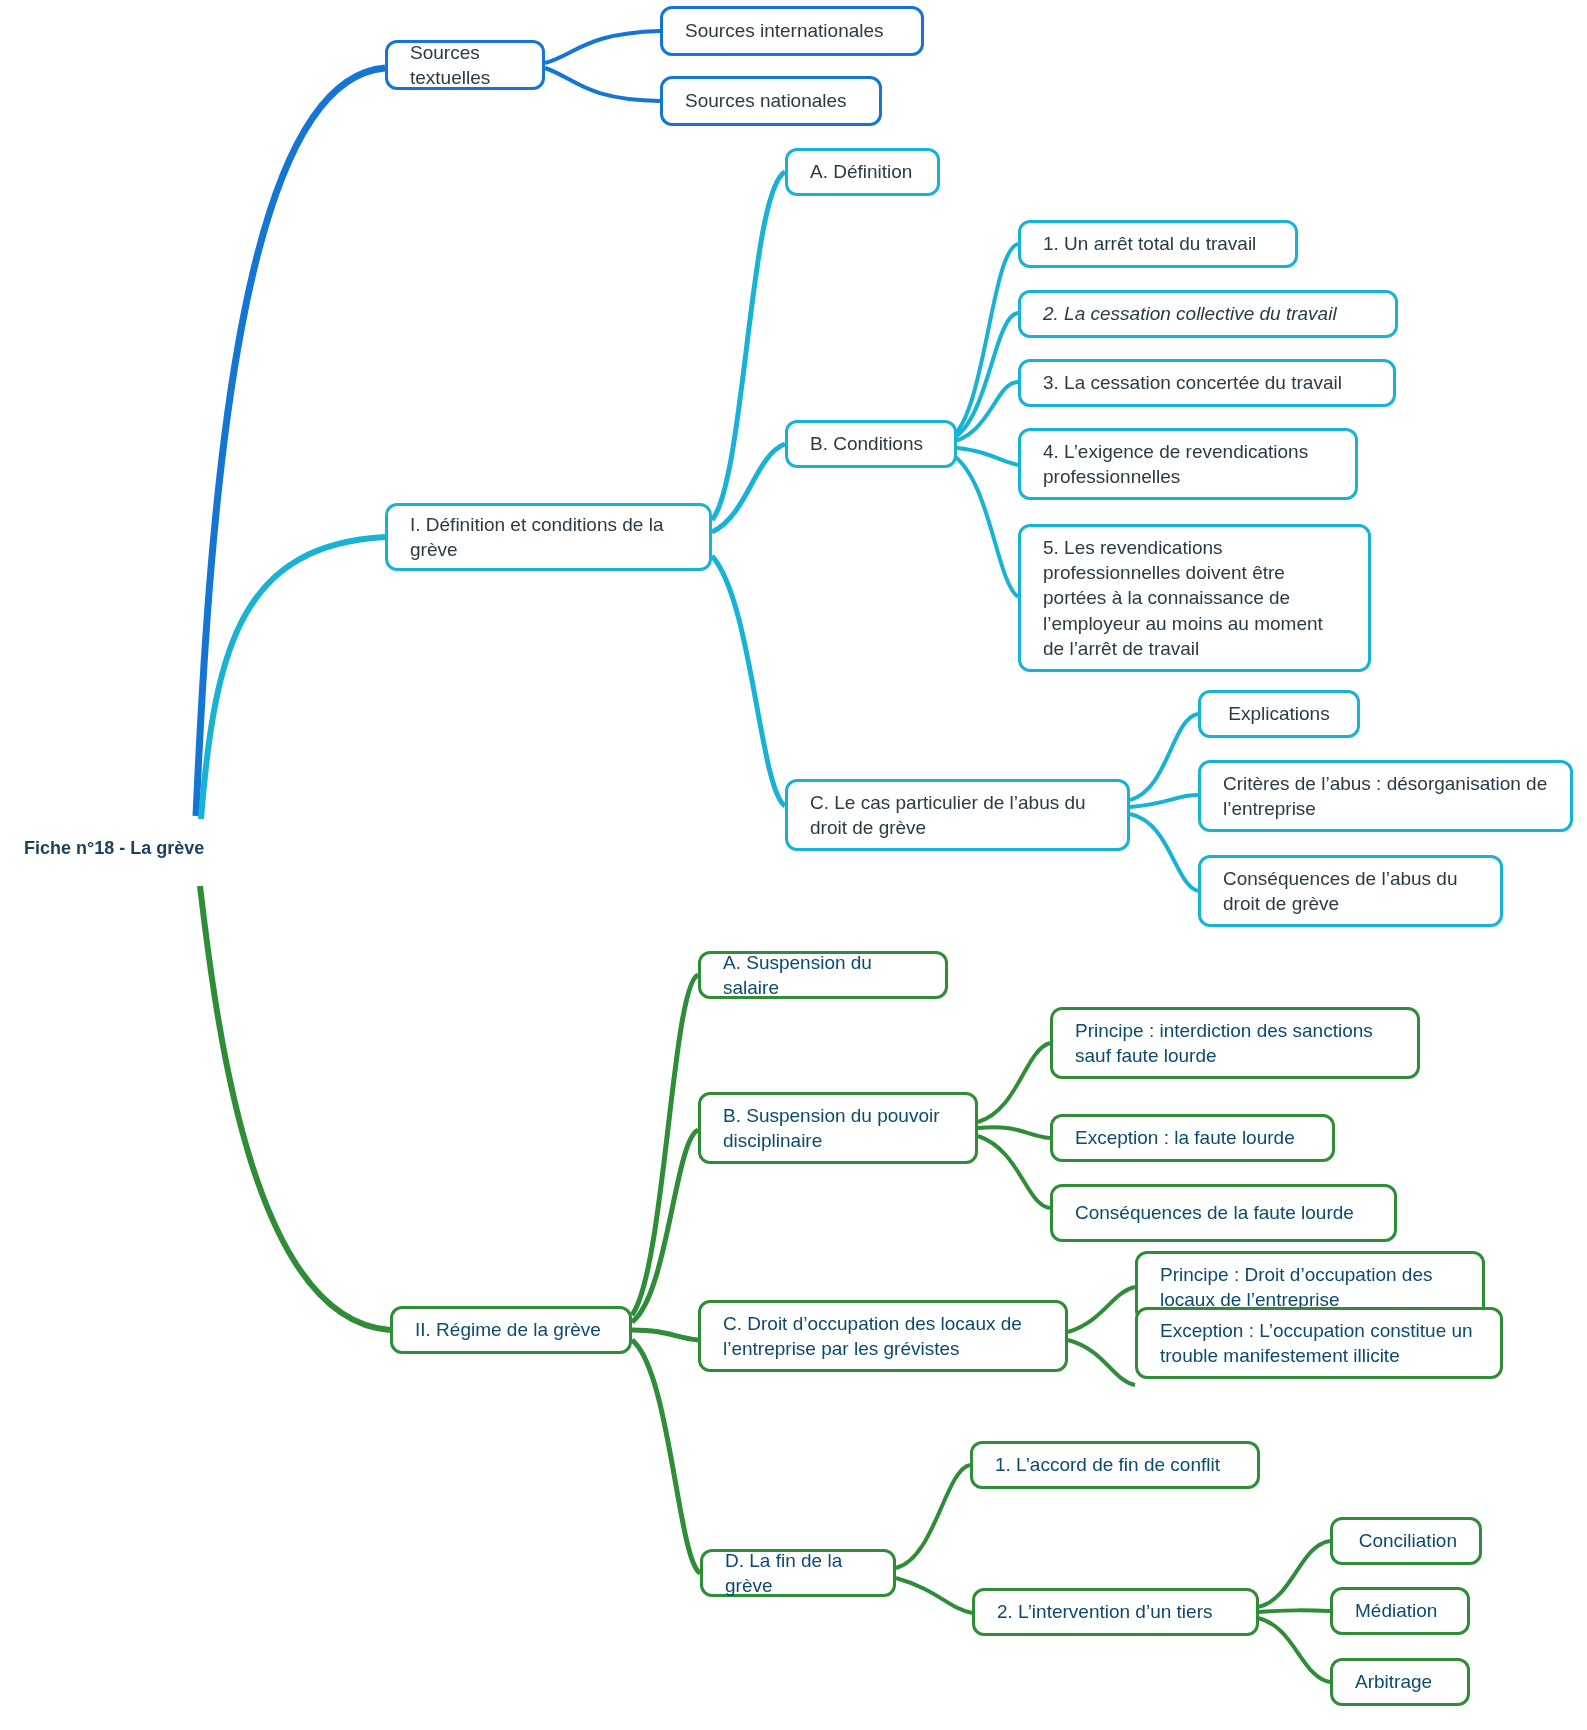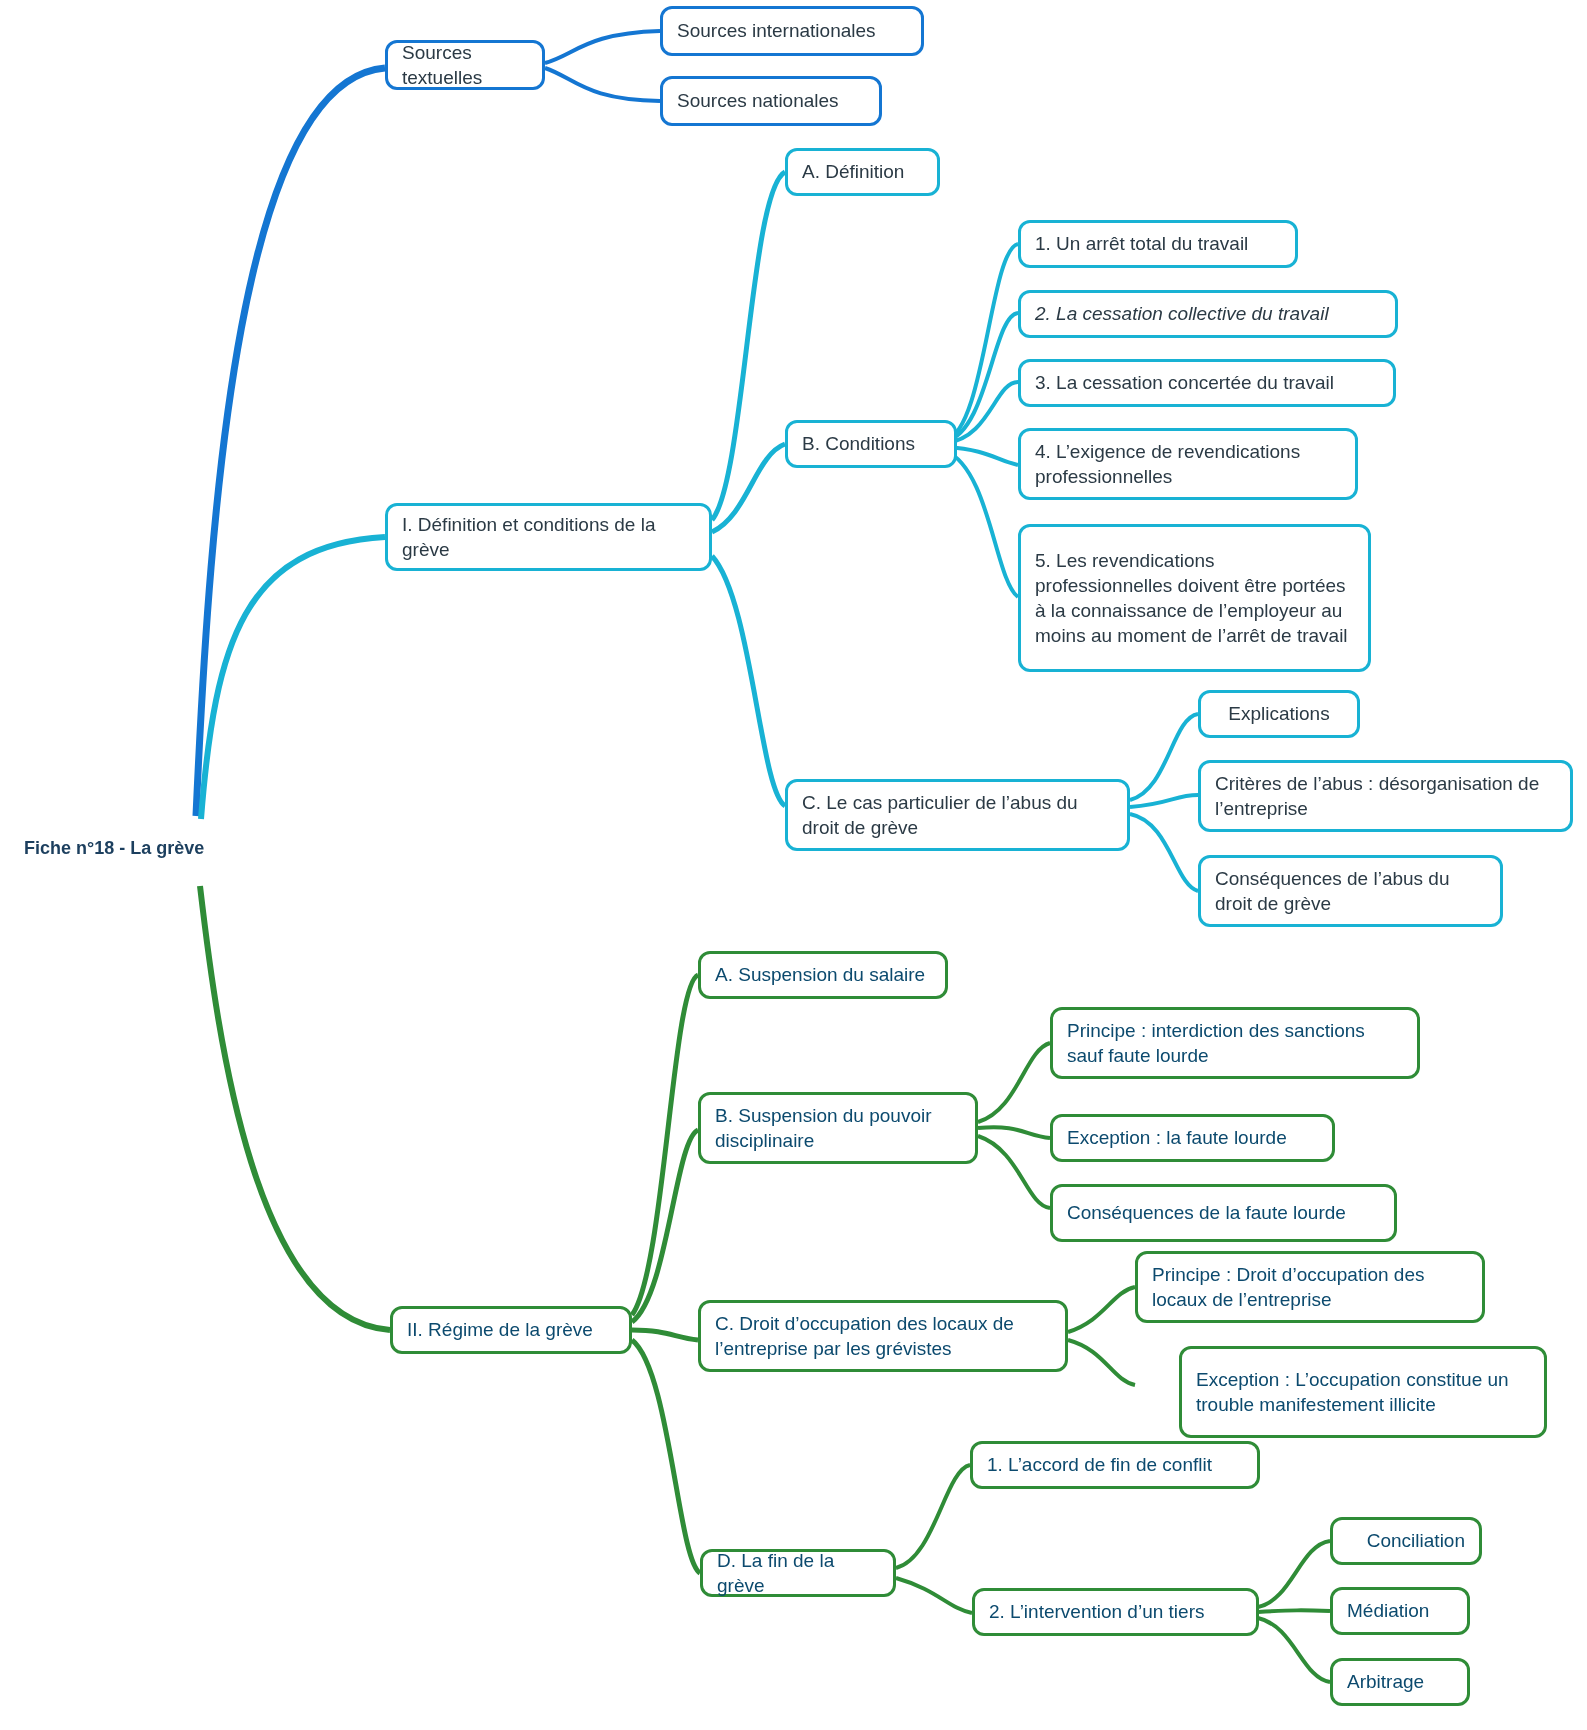--- a/index.html
+++ b/index.html
@@ -26,21 +26,21 @@
     pointer-events: none;
   }
   .node {
     position: absolute;
     box-sizing: border-box;
     border-radius: 12px;
     border-style: solid;
     background: #ffffff;
     display: flex;
     align-items: center;
-    padding: 9px 14px;
+    padding: 9px 22px;
     line-height: 1.32;
   }
   .node span {
     display: block;
     width: 100%;
   }
   .root-label {
     position: absolute;
     font-weight: bold;
     font-size: 18px;
@@ -178,21 +178,21 @@
   <div class="node c-green lvl3" style="left:1050px; top:1184px; width:347px; height:58px;">
     <span>Conséquences de la faute lourde</span>
   </div>
 
   <div class="node c-green lvl2" style="left:698px; top:1300px; width:370px; height:72px;">
     <span>C. Droit d’occupation des locaux de l’entreprise par les grévistes</span>
   </div>
   <div class="node c-green lvl3" style="left:1135px; top:1251px; width:350px; height:72px;">
     <span>Principe : Droit d’occupation des locaux de l’entreprise</span>
   </div>
-  <div class="node c-green lvl3" style="left:1135px; top:1346px; width:368px; height:92px;margin-left:44px;">
+  <div class="node c-green lvl3" style="left:1135px; top:1307px; width:368px; height:72px;">
     <span>Exception : L’occupation constitue un trouble manifestement illicite</span>
   </div>
 
   <div class="node c-green lvl2" style="left:700px; top:1549px; width:196px; height:48px;">
     <span>D. La fin de la grève</span>
   </div>
   <div class="node c-green lvl3" style="left:970px; top:1441px; width:290px; height:48px;">
     <span>1. L’accord de fin de conflit</span>
   </div>
   <div class="node c-green lvl3" style="left:972px; top:1588px; width:287px; height:48px;">

